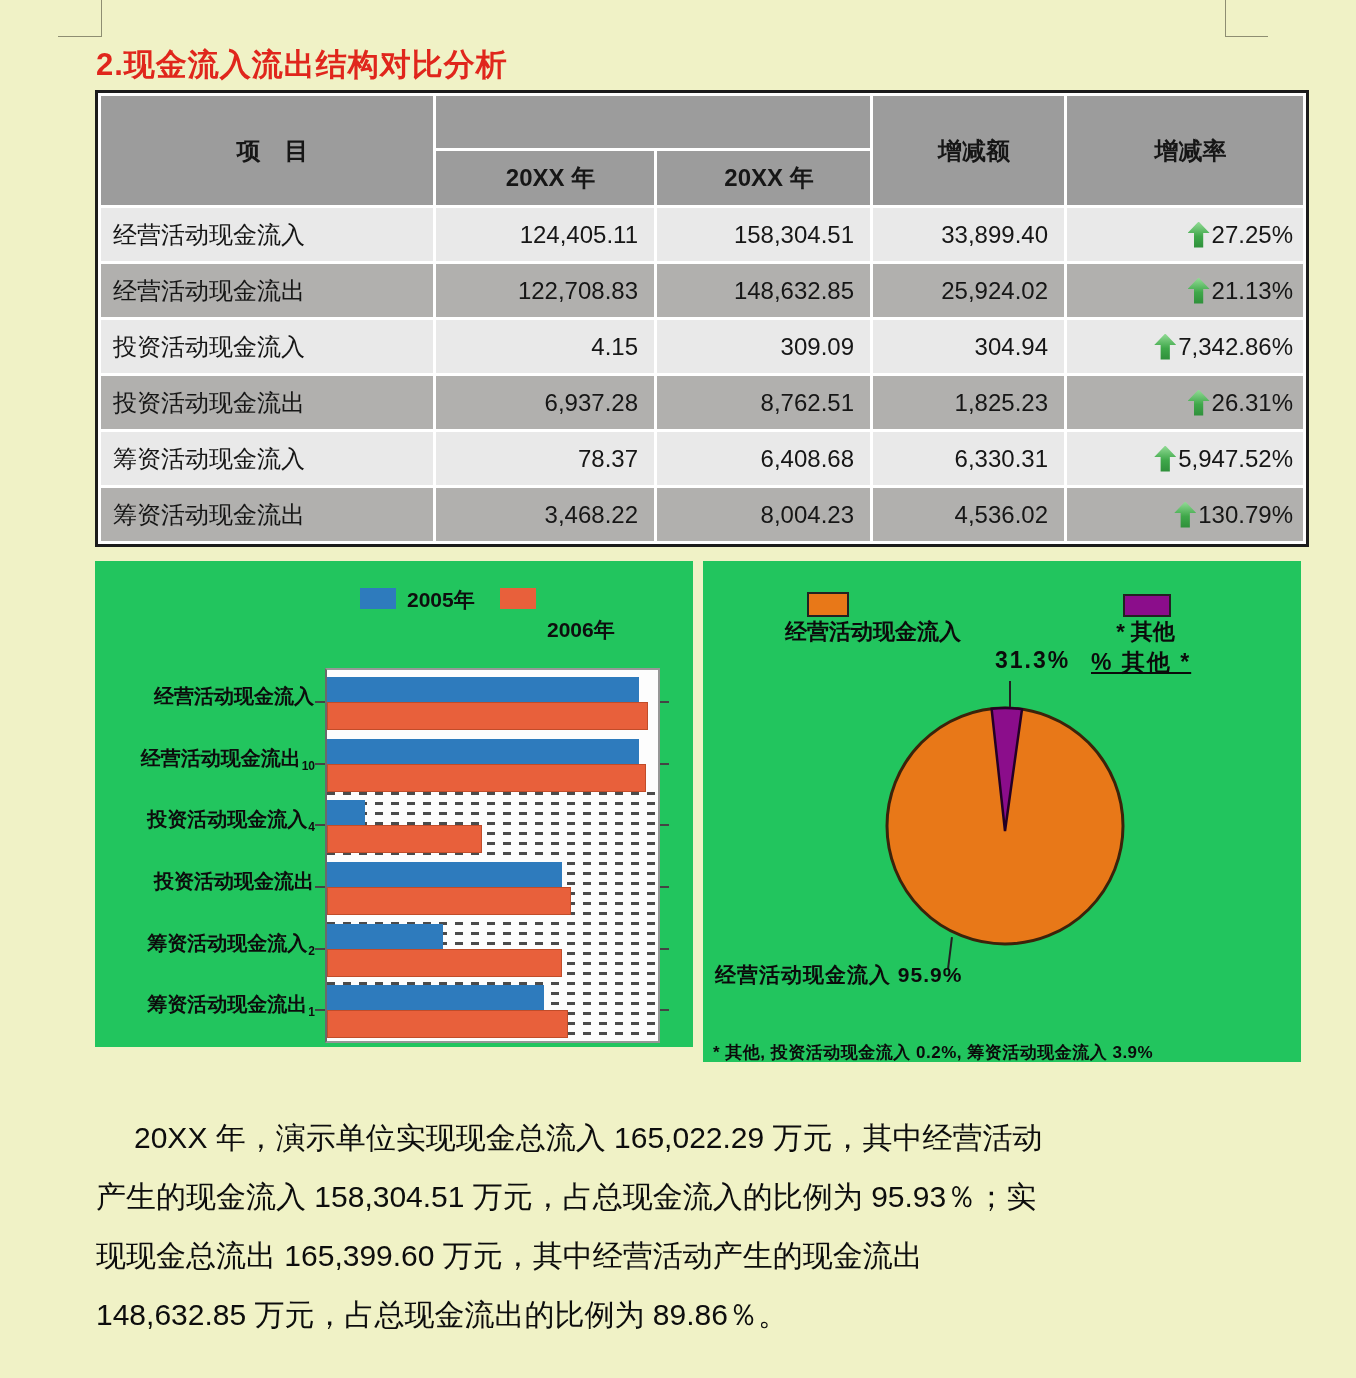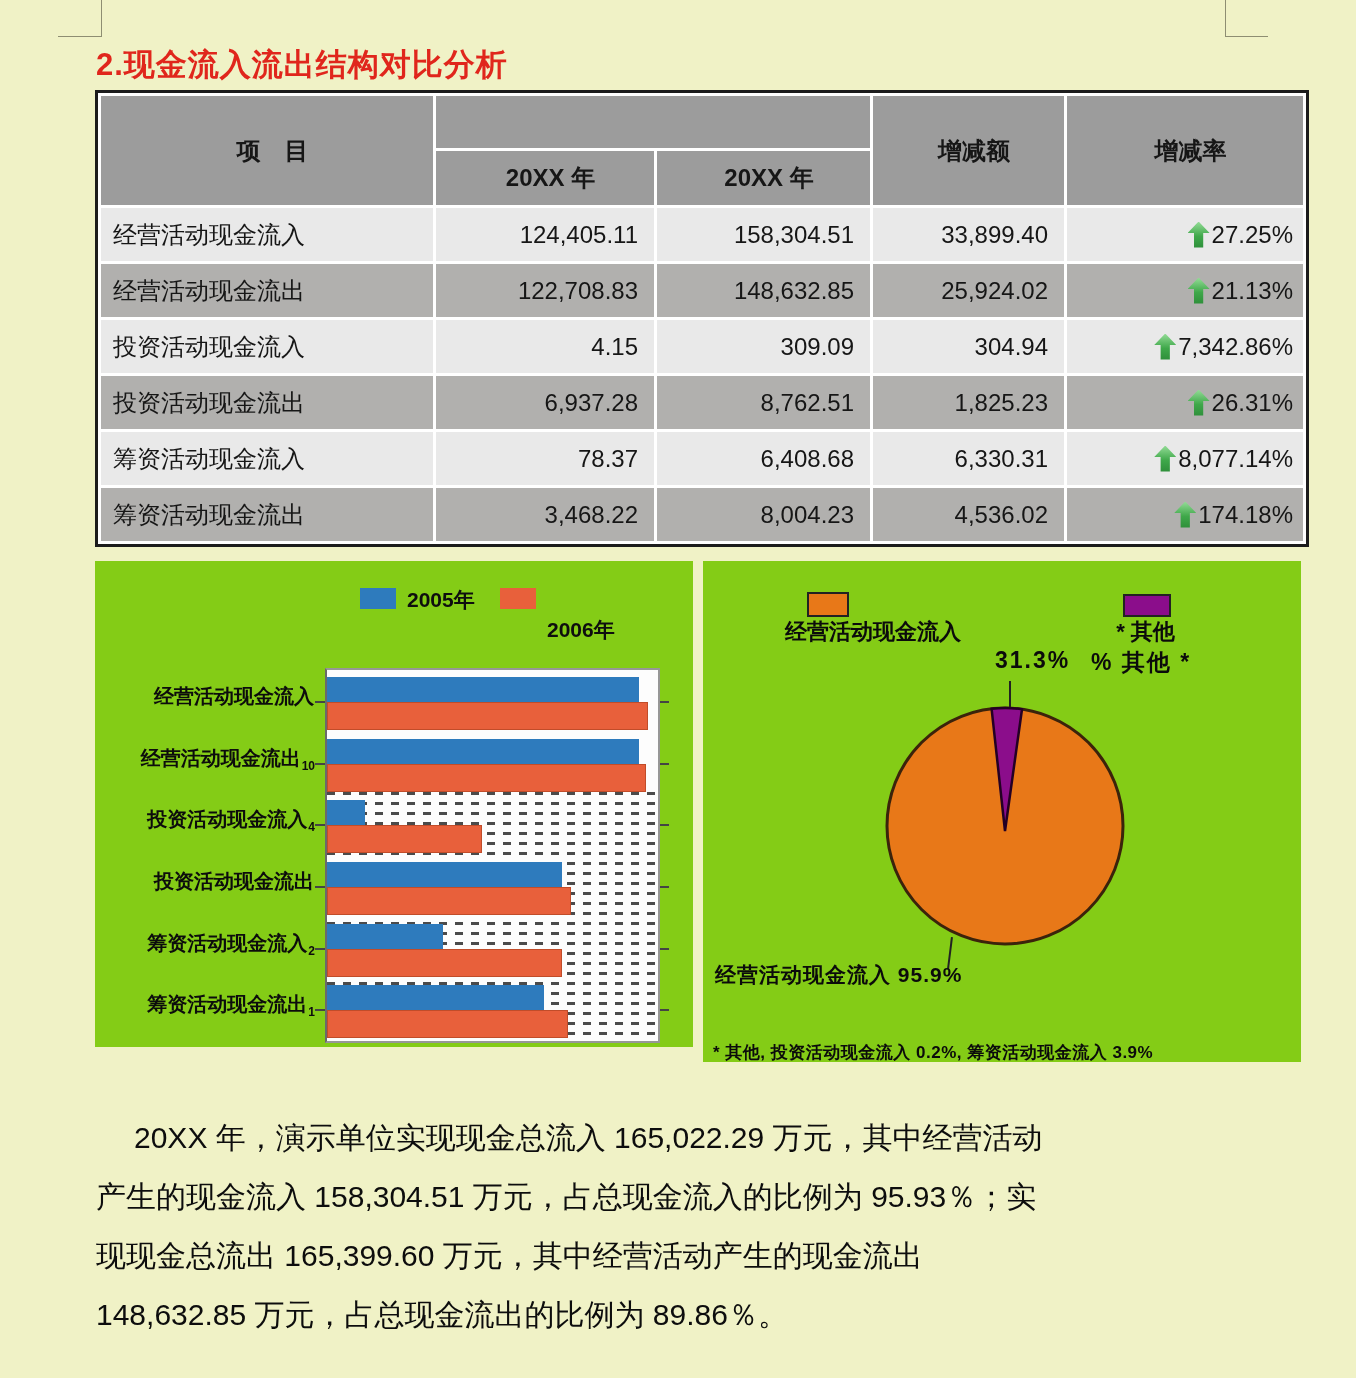--- a/index.html
+++ b/index.html
@@ -20,21 +20,21 @@
   tr.odd td{background:var(--row_light,#e9e9e9);}
   tr.even td{background:var(--row_dark,#b1b0ae);}
   td.lbl{text-align:left;padding-left:6px;font-size:23px;}
   td.num{text-align:right;padding-right:16px;}
   td.rate{padding-right:10px;}
   .ratewrap{display:flex;align-items:center;justify-content:flex-end;gap:2px;}
   .up-arrow{display:inline-block;width:22px;height:26px;flex:0 0 22px;
     background:linear-gradient(180deg,#92db95 0%,var(--arrow_green,#3fa84a) 55%,#2e8f3a 100%);
     clip-path:polygon(50% 0,100% 44%,71% 44%,71% 100%,29% 100%,29% 44%,0 44%);}
   
-  .panel{position:absolute;background:#84cc16;}
+  .panel{position:absolute;background:#22c55e;}
   .panel-left{left:95px;top:561px;width:598px;height:486px;}
   .panel-right{left:703px;top:561px;width:598px;height:501px;}
   
   .swatch{position:absolute;width:36px;height:21px;}
   .sw-border{border:2px solid #222;}
   .legend-label{position:absolute;font-size:21px;font-weight:bold;color:#0e0e0e;}
   .plot{position:absolute;left:230px;top:107px;width:331px;height:371px;border:2px solid #979797;border-left-color:#6a6a6a;background:#fdfdfd;}
   .plot-pattern{position:absolute;left:0;right:0;top:122px;bottom:0;z-index:1;
     background-image:repeating-linear-gradient(180deg,transparent 0 3px,#fdfdfd 3px 10px),
                      repeating-linear-gradient(90deg,#4b4b4b 0 8px,transparent 8px 16px);}
@@ -138,33 +138,33 @@
           </td>
     </tr>
     <tr class="dr odd">
       <td class="lbl">筹资活动现金流入</td>
       <td class="num">78.37</td>
       <td class="num">6,408.68</td>
       <td class="num">6,330.31</td>
       <td class="rate">
             <span class="ratewrap">
               <span class="up-arrow"></span>
-              <span>8,077.14%</span>
+              <span>5,947.52%</span>
             </span>
           </td>
     </tr>
     <tr class="dr even">
       <td class="lbl">筹资活动现金流出</td>
       <td class="num">3,468.22</td>
       <td class="num">8,004.23</td>
       <td class="num">4,536.02</td>
       <td class="rate">
             <span class="ratewrap">
               <span class="up-arrow"></span>
-              <span>174.18%</span>
+              <span>130.79%</span>
             </span>
           </td>
     </tr>
   </tbody>
     </table>
 
   <div class="panel panel-left">
     <span class="swatch" style="left: 265px; top: 27px; background-color: rgb(46, 123, 189);"></span>
     <span class="legend-label" style="left:312px;top:25px;">2005年</span>
     <span class="swatch" style="left: 405px; top: 27px; background-color: rgb(232, 96, 59);"></span>
@@ -206,21 +206,21 @@
     </div>
   </div>
 
   <div class="panel panel-right">
     <span class="swatch sw-border" style="left: 104px; top: 31px; width: 38px; height: 21px; background-color: rgb(232, 120, 24);"></span>
     <div class="pie-legend-label" style="left:30px;top:56px;width:280px;">经营活动现金流入</div>
     <span class="swatch sw-border" style="left: 420px; top: 33px; width: 44px; height: 19px; background-color: rgb(139, 13, 139);"></span>
     <div class="pie-legend-label" style="left:385px;top:56px;width:115px;">* 其他</div>
 
     <div class="callout" style="left:292px;top:86px;">31.3%</div>
-    <div class="callout" style="left:388px;top:86px;">% 其他 *</div>
+    <div class="callout" style="left:388px;top:86px;text-decoration:underline;">% 其他 *</div>
 
     <div class="leader" style="left:306px;top:120px;height:32px;"></div>
 
     <svg class="pie-svg" viewBox="-124 -124 248 248">
       <circle cx="0" cy="0" r="118" stroke="#3b230b" stroke-width="3" fill="#e87818"></circle>
       <path d="M 0 5 L -13.4 -117.2 A 118 118 0 0 1 17.0 -116.8 Z" stroke="#240024" stroke-width="2.5" fill="#8b0d8b"></path>
     </svg>
 
     <div class="leader" style="left:246px;top:376px;height:32px;transform:rotate(7deg);"></div>
     <div class="pie-main-label">经营活动现金流入  95.9%</div>

